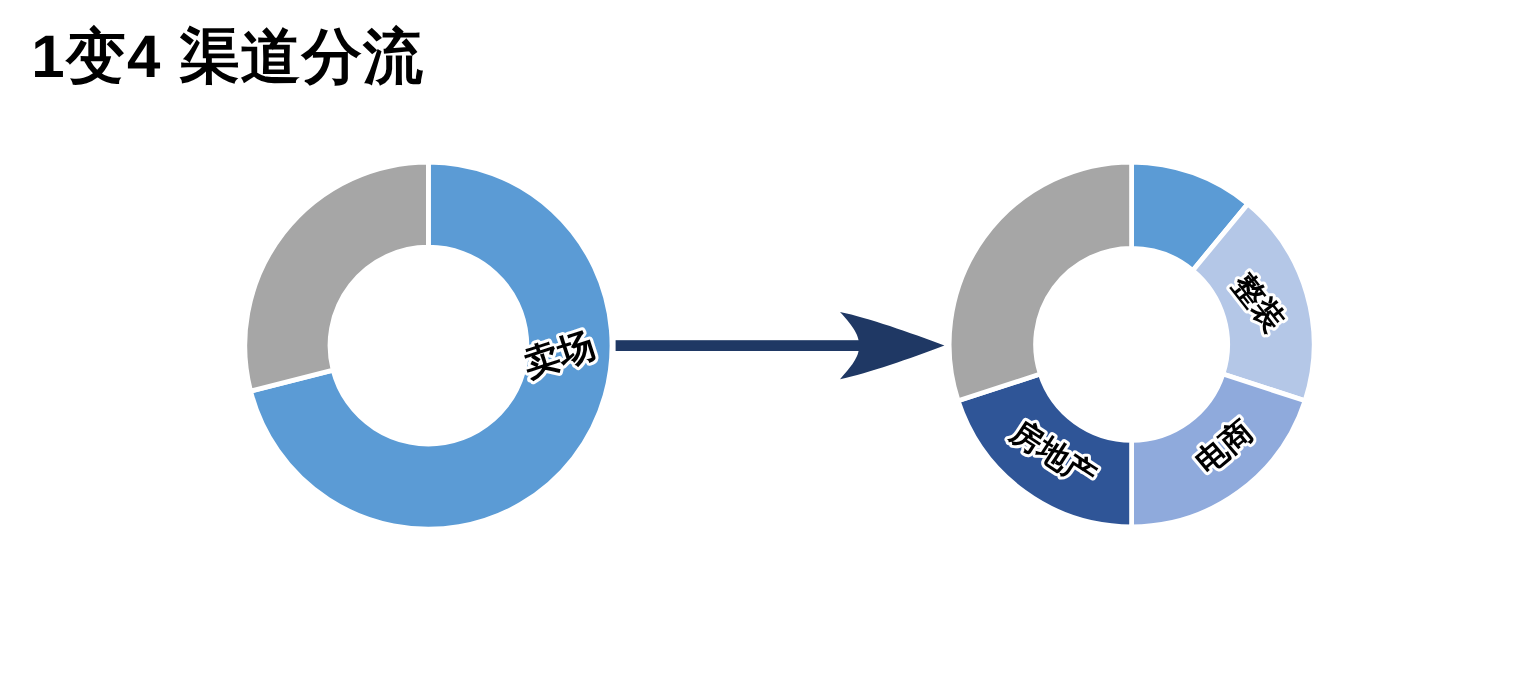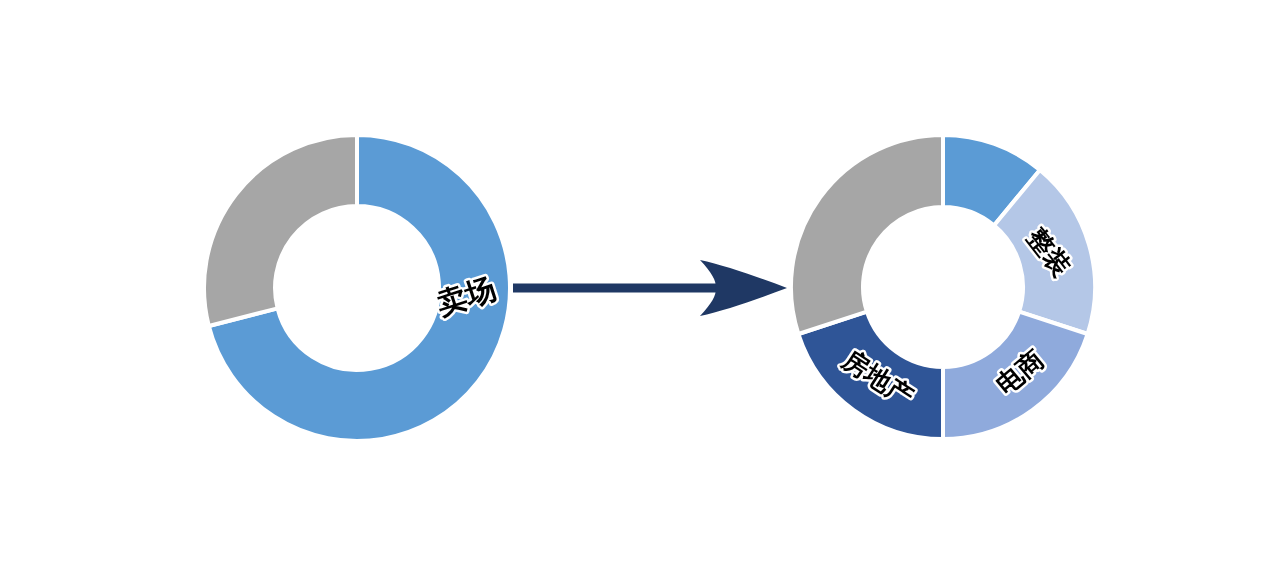--- a/index.html
+++ b/index.html
@@ -39,20 +39,21 @@
     stroke: #ffffff;
     stroke-width: 5px;
     paint-order: stroke;
     stroke-linejoin: round;
   }
 </style>
 </head>
 <body>
 
 <div class="stage">
+  <h1 class="title">1变4 渠道分流</h1>
   <svg id="diagram" class="diagram-svg" width="1280" height="562" viewBox="0 0 1280 562">
       <g>
         <path d="M 357.0 135.0 A 153 153 0 1 1 208.8 326.0 L 277.6 308.4 A 82 82 0 1 0 357.0 206.0 Z" fill="#5B9BD5" stroke="#ffffff" stroke-width="4" stroke-linejoin="round"></path>
         <path d="M 208.8 326.0 A 153 153 0 0 1 357.0 135.0 L 357.0 206.0 A 82 82 0 0 0 277.6 308.4 Z" fill="#A6A6A6" stroke="#ffffff" stroke-width="4" stroke-linejoin="round"></path>
         <text x="466" y="296" transform="rotate(-18 466 296)" text-anchor="middle" dominant-baseline="central" font-size="30" class="slice-label">卖场</text>
       </g>
       <g>
         <path d="M 943.0 135.0 A 152 152 0 0 1 1039.9 169.9 L 994.0 225.4 A 80 80 0 0 0 943.0 207.0 Z" fill="#5B9BD5" stroke="#ffffff" stroke-width="4" stroke-linejoin="round"></path>
         <path d="M 1039.9 169.9 A 152 152 0 0 1 1087.6 334.0 L 1019.1 311.7 A 80 80 0 0 0 994.0 225.4 Z" fill="#B4C7E7" stroke="#ffffff" stroke-width="4" stroke-linejoin="round"></path>
         <path d="M 1087.6 334.0 A 152 152 0 0 1 943.0 439.0 L 943.0 367.0 A 80 80 0 0 0 1019.1 311.7 Z" fill="#8FAADC" stroke="#ffffff" stroke-width="4" stroke-linejoin="round"></path>

